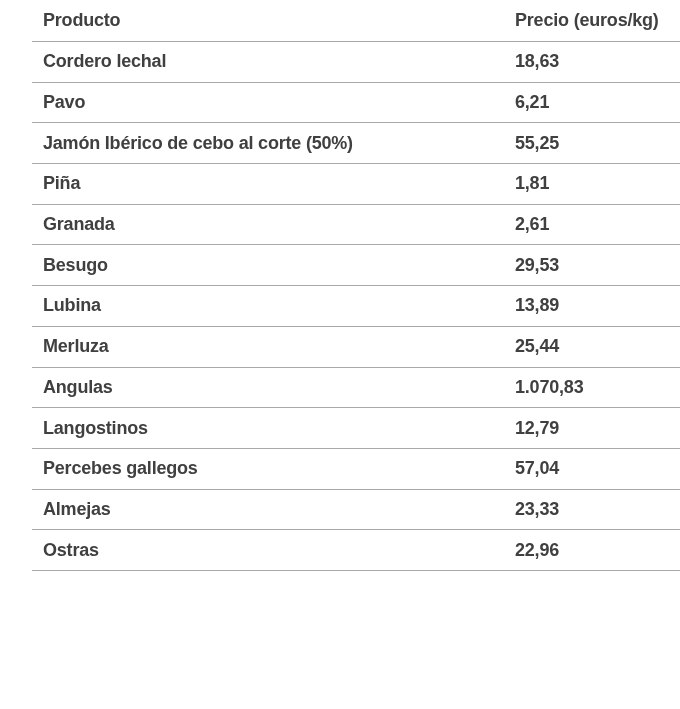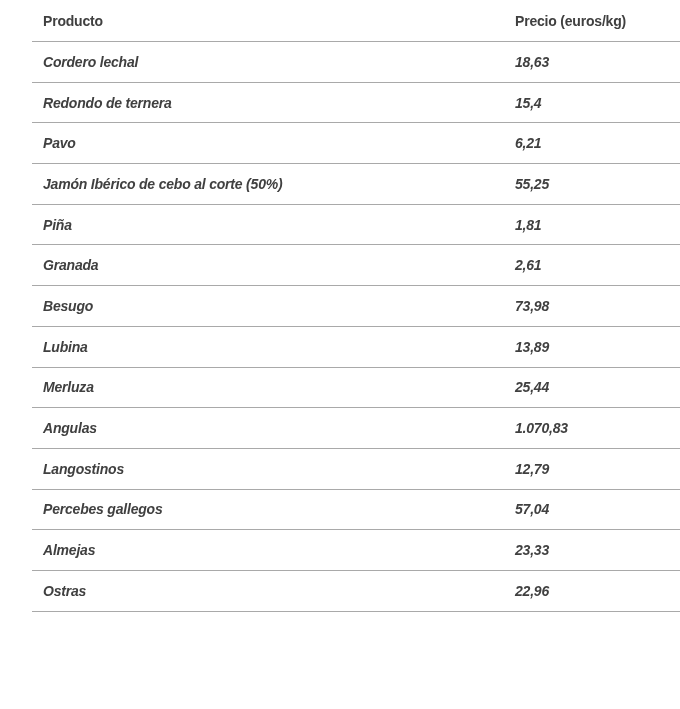--- a/index.html
+++ b/index.html
@@ -21,38 +21,37 @@
     width: 648px;
     border-collapse: collapse;
     table-layout: fixed;
   }
   .price-table col.col-producto { width: 472px; }
   .price-table col.col-precio  { width: 176px; }
   .price-table th,
   .price-table td {
     text-align: left;
     vertical-align: middle;
-    font-size: 14px;
+    font-size: 18px;
     font-weight: bold;
     letter-spacing: -0.2px;
     color: var(--text, #404040);
     padding: 0 0 0 11px;
     white-space: nowrap;
     overflow: hidden;
   }
   .price-table th {
     height: 41px;
     border-bottom: 1px solid var(--divider, #a9a9a9);
     box-shadow: 0 1px 0 var(--divider-light, #e4e4e4);
   }
   .price-table td {
     height: 39.7px;
     border-bottom: 1px solid var(--divider, #a9a9a9);
     box-shadow: 0 1px 0 var(--divider-light, #e4e4e4);
-    font-style: italic;
   }
 </style>
 </head>
 <body style="--bg: #ffffff; --text: #404040; --divider: #a9a9a9; --divider-light: #e4e4e4;">
 
 <table class="price-table">
   <colgroup>
     <col class="col-producto">
     <col class="col-precio">
   </colgroup>
@@ -61,42 +60,38 @@
       <th>Producto</th>
       <th>Precio (euros/kg)</th>
     </tr>
   </thead>
   <tbody id="table-body">
       <tr>
         <td>Cordero lechal</td>
         <td>18,63</td>
       </tr>
       <tr>
-        <td>Redondo de ternera</td>
-        <td>15,4</td>
-      </tr>
-      <tr>
         <td>Pavo</td>
         <td>6,21</td>
       </tr>
       <tr>
         <td>Jamón Ibérico de cebo al corte (50%)</td>
         <td>55,25</td>
       </tr>
       <tr>
         <td>Piña</td>
         <td>1,81</td>
       </tr>
       <tr>
         <td>Granada</td>
         <td>2,61</td>
       </tr>
       <tr>
         <td>Besugo</td>
-        <td>73,98</td>
+        <td>29,53</td>
       </tr>
       <tr>
         <td>Lubina</td>
         <td>13,89</td>
       </tr>
       <tr>
         <td>Merluza</td>
         <td>25,44</td>
       </tr>
       <tr>

